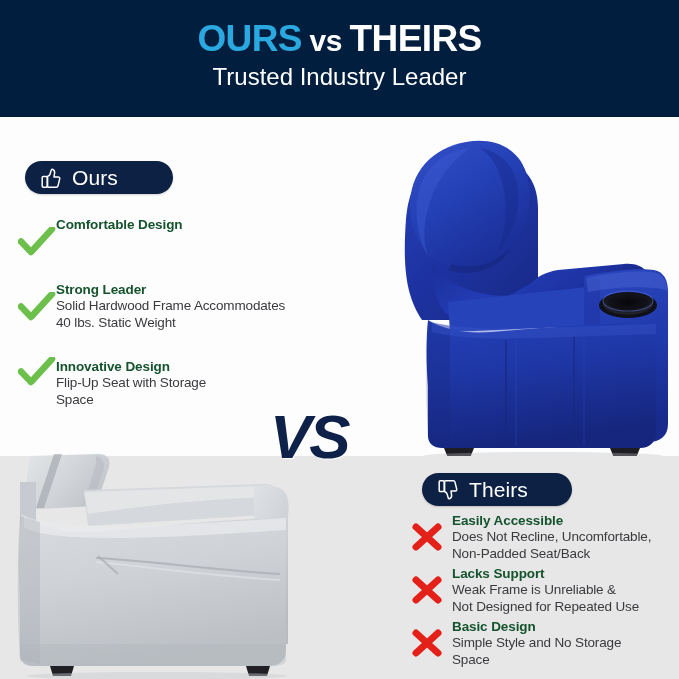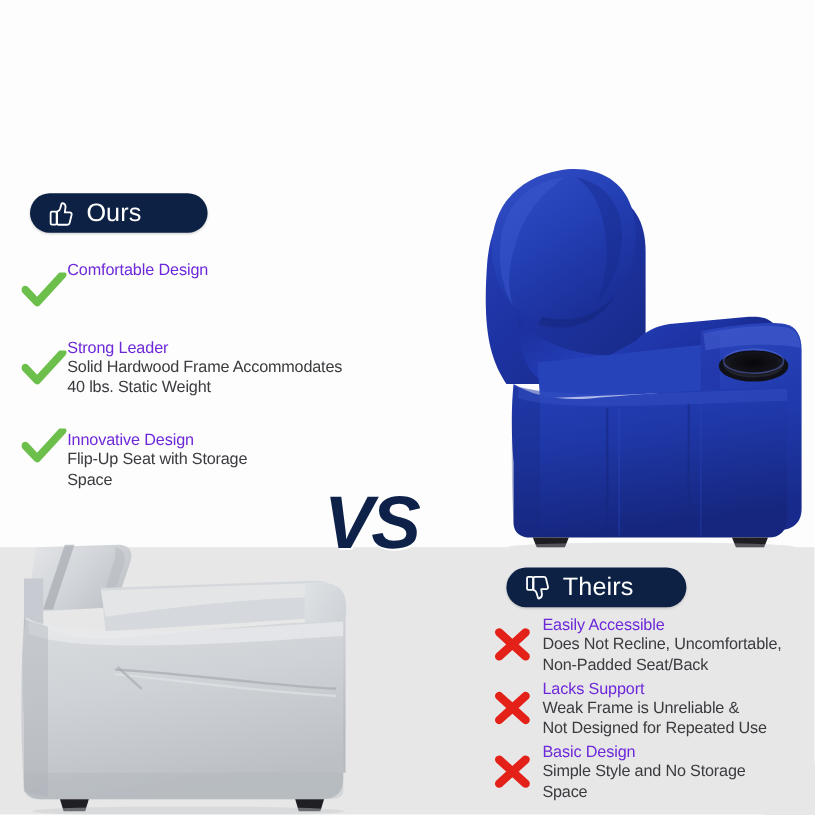--- a/index.html
+++ b/index.html
@@ -116,22 +116,22 @@
   #list-ours .mark { margin-top: 11px; }
   #list-theirs .mark { width: 42px; margin-top: 10px; }
   .mark svg { display: block; }
 
   .feature-text {
     flex: 1 1 auto;
     padding-top: 0;
   }
   .feature-title {
     font-size: 13.5px;
-    font-weight: normal;
-    color: #6d28d9;
+    font-weight: bold;
+    color: #14532d;
     line-height: 17px;
     letter-spacing: -0.1px;
     white-space: nowrap;
   }
   .feature-desc {
     font-size: 13.5px;
     font-weight: normal;
     color: #3a3a3f;
     line-height: 16.5px;
     letter-spacing: -0.15px;
@@ -168,20 +168,26 @@
   .chair-blue svg, .chair-gray svg { display: block; }
 </style>
 </head>
 <body>
 
 <div id="page">
 
   <div class="bg-white"></div>
   <div class="bg-gray"></div>
 
+  <div class="header">
+    <div class="header-title">
+      <span class="ours-word">OURS</span><span class="vs-word"> vs </span><span class="theirs-word">THEIRS</span>
+    </div>
+    <div class="header-sub">Trusted Industry Leader</div>
+  </div>
 
   <div class="chair-blue">
     <svg width="290" height="332" viewBox="0 0 290 332" aria-hidden="true">
       <defs>
         <linearGradient id="bluMain" x1="0" y1="0" x2="1" y2="0.35">
           <stop offset="0%" stop-color="#1b2f99"></stop>
           <stop offset="38%" stop-color="#233cb5"></stop>
           <stop offset="72%" stop-color="#1d32a2"></stop>
           <stop offset="100%" stop-color="#16267e"></stop>
         </linearGradient>

